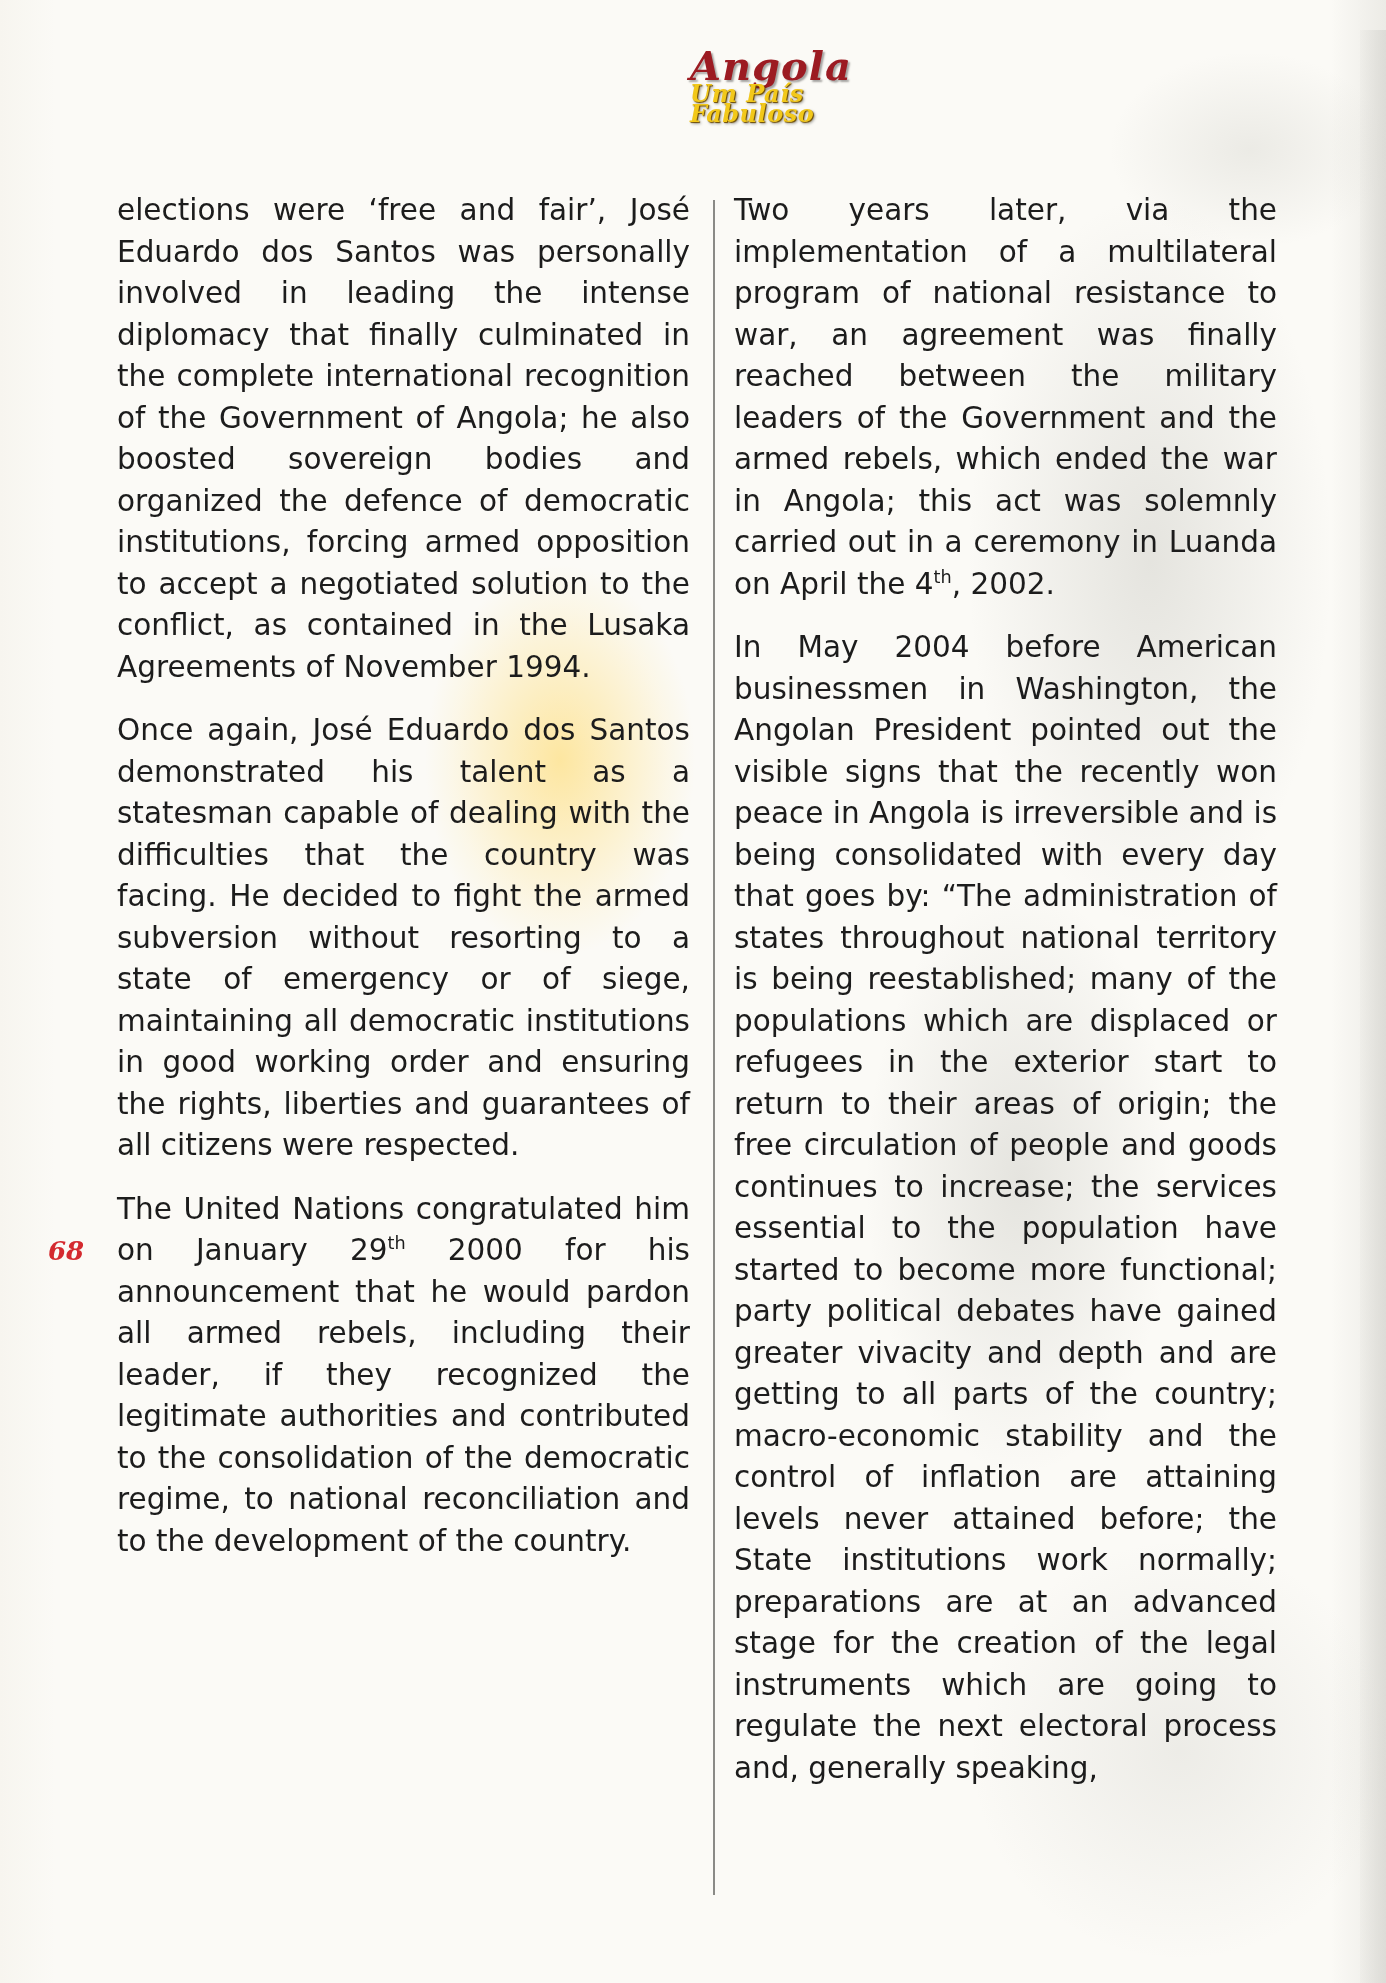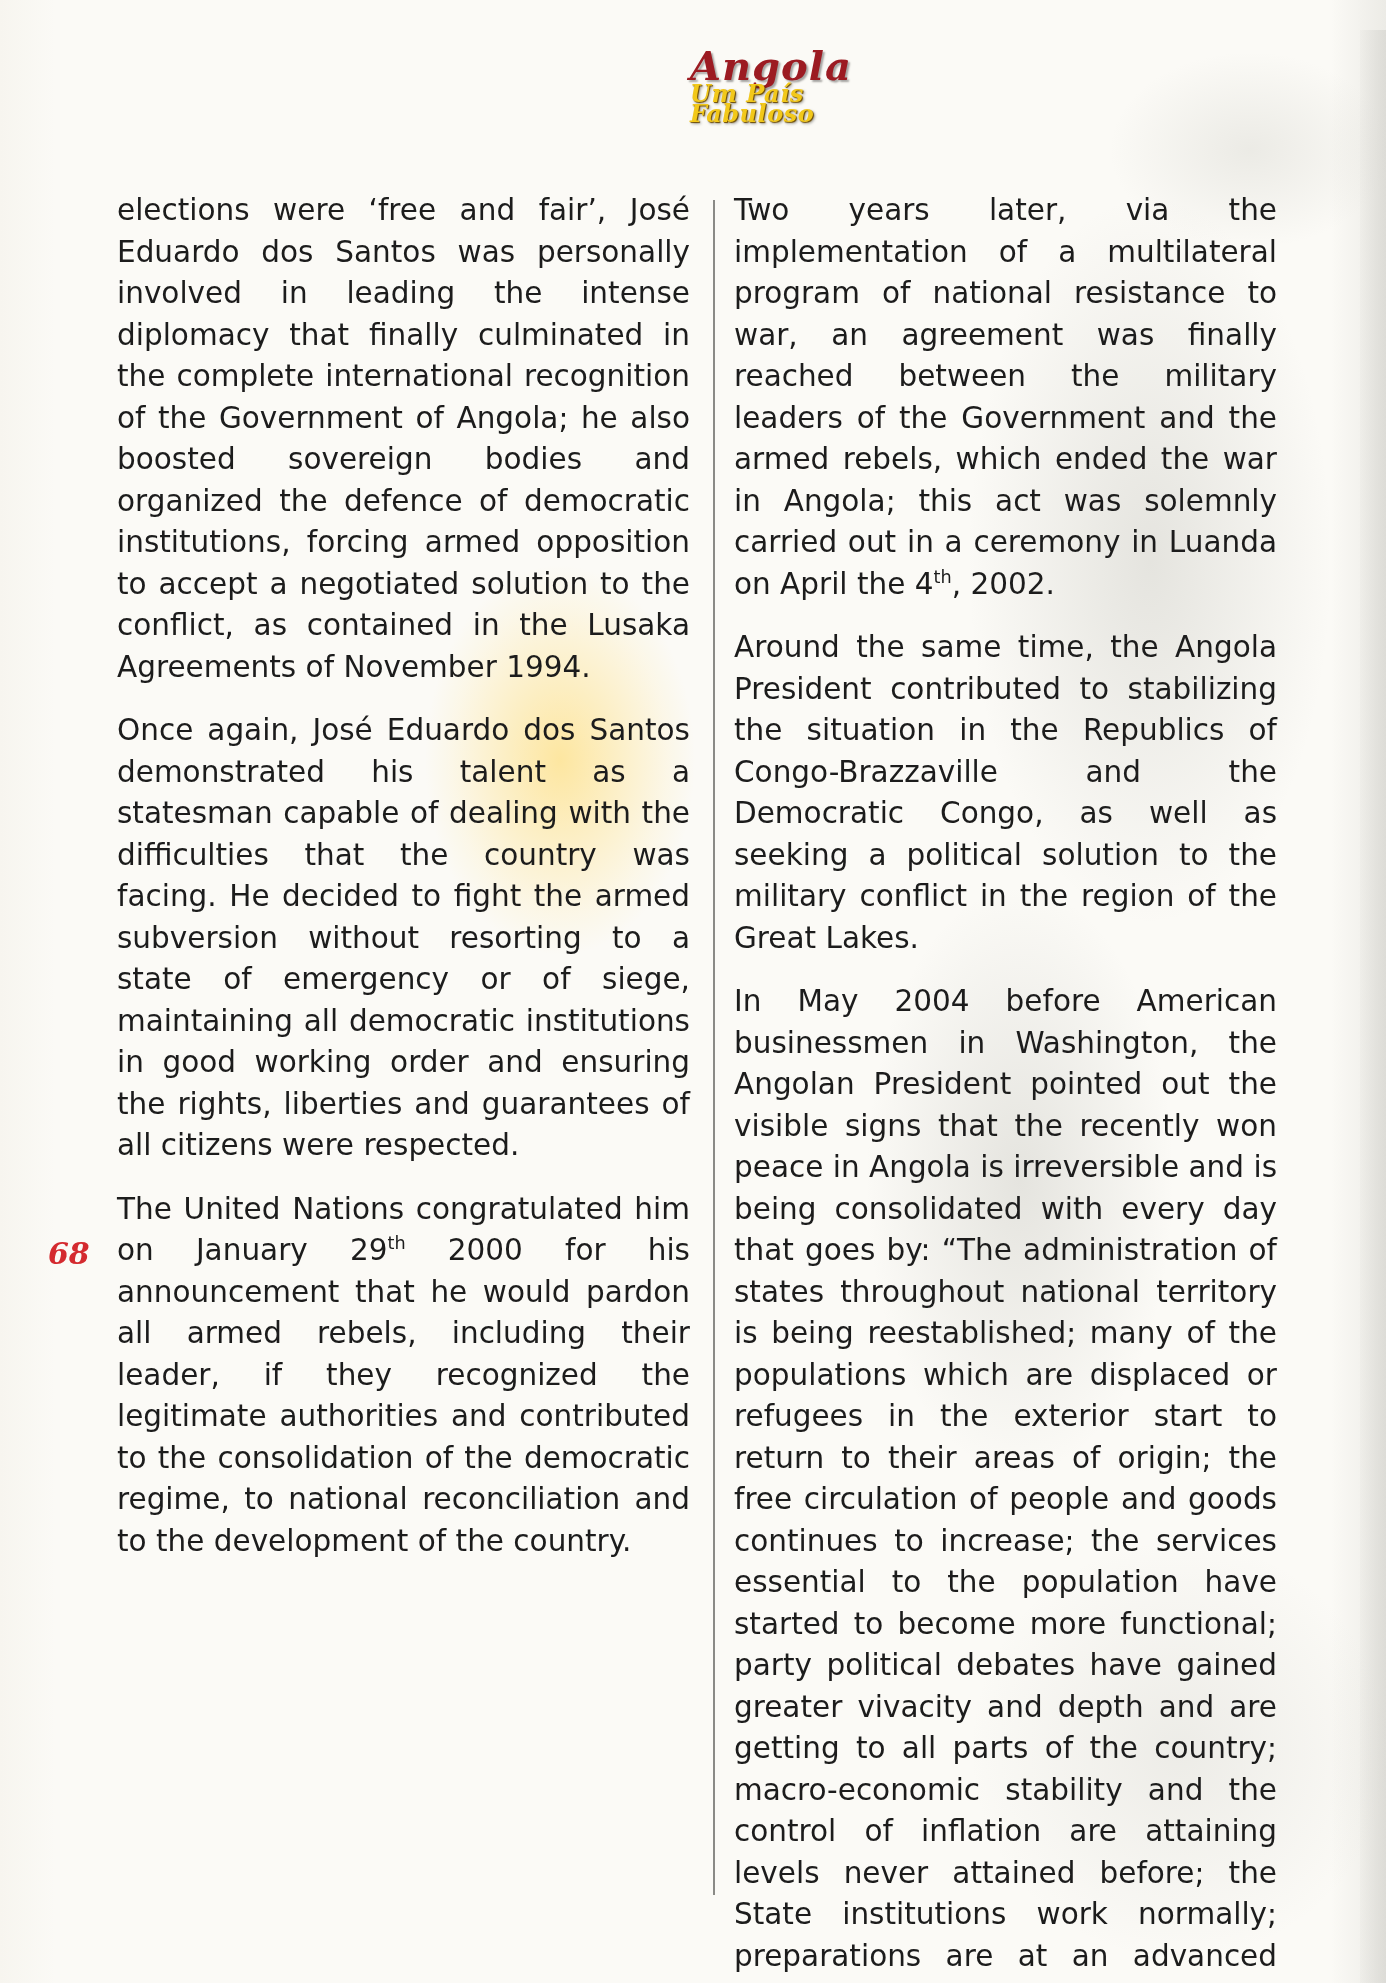--- a/index.html
+++ b/index.html
@@ -35,21 +35,21 @@
   }
   .masthead .subtitle {
     font-family: "DejaVu Serif", serif; font-style: italic; font-weight: bold;
     font-size: 24px; line-height: 20px; color: #f2c81a;
     text-shadow: 1px 1px 1px #6b4a00, 2px 2px 3px rgba(0,0,0,0.35);
     margin-top: -2px; letter-spacing: 0.5px;
   }
   .page-number {
     position: absolute; left: 48px; top: 1236px;
     font-family: "DejaVu Serif", serif; font-style: italic; font-weight: bold;
-    font-size: 30px; color: #d42a2f;
+    font-size: 26px; color: #d42a2f;
   }
   .column {
     position: absolute; top: 190px;
     font-size: 29.5px; line-height: 41.5px; color: #1c1c1c;
     text-align: justify; hyphens: manual;
   }
   .col-left { left: 117px; width: 573px; }
   .col-right { left: 734px; width: 543px; }
   .column p { margin: 0 0 22px 0; }
   .divider {
@@ -74,15 +74,14 @@
 <div class="divider"></div>
 
 <div class="column col-left">
   <p>elections were ‘free and fair’, José Eduardo dos Santos was personally involved in leading the intense diplomacy that finally culminated in the complete international recognition of the Government of Angola; he also boosted sovereign bodies and organized the defence of democratic institutions, forcing armed opposition to accept a negotiated solution to the conflict, as contained in the Lusaka Agreements of November 1994.</p>
   <p>Once again, José Eduardo dos Santos demonstrated his talent as a statesman capable of dealing with the difficulties that the country was facing. He decided to fight the armed subversion without resorting to a state of emergency or of siege, maintaining all democratic institutions in good working order and ensuring the rights, liberties and guarantees of all citizens were respected.</p>
   <p><span>The United Nations congratulated him on January 29</span><sup>th</sup><span> 2000 for his announcement that he would pardon all armed rebels, including their leader, if they recognized the legitimate authorities and contributed to the consolidation of the democratic regime, to national reconciliation and to the development of the country.</span></p>
 </div>
 
 <div class="column col-right">
   <p><span>Two years later, via the implementation of a multilateral program of national resistance to war, an agreement was finally reached between the military leaders of the Government and the armed rebels, which ended the war in Angola; this act was solemnly carried out in a ceremony in Luanda on April the 4</span><sup>th</sup><span>, 2002.</span></p>
-  <p>Around the same time, the Angola President contributed to stabilizing the situation in the Republics of Congo-Brazzaville and the Democratic Congo, as well as seeking a political solution to the military conflict in the region of the Great Lakes.</p>
   <p>In May 2004 before American businessmen in Washington, the Angolan President pointed out the visible signs that the recently won peace in Angola is irreversible and is being consolidated with every day that goes by: “The administration of states throughout national territory is being reestablished; many of the populations which are displaced or refugees in the exterior start to return to their areas of origin; the free circulation of people and goods continues to increase; the services essential to the population have started to become more functional; party political debates have gained greater vivacity and depth and are getting to all parts of the country; macro-economic stability and the control of inflation are attaining levels never attained before; the State institutions work normally; preparations are at an advanced stage for the creation of the legal instruments which are going to regulate the next electoral process and, generally speaking,</p>
 </div>
 
 </body></html>

